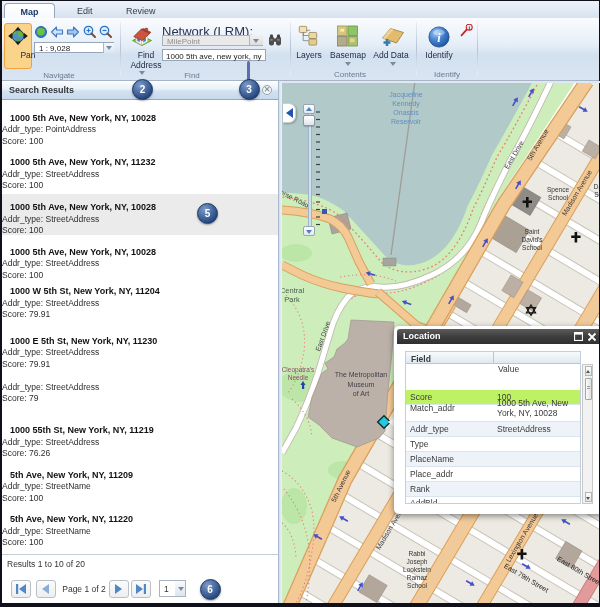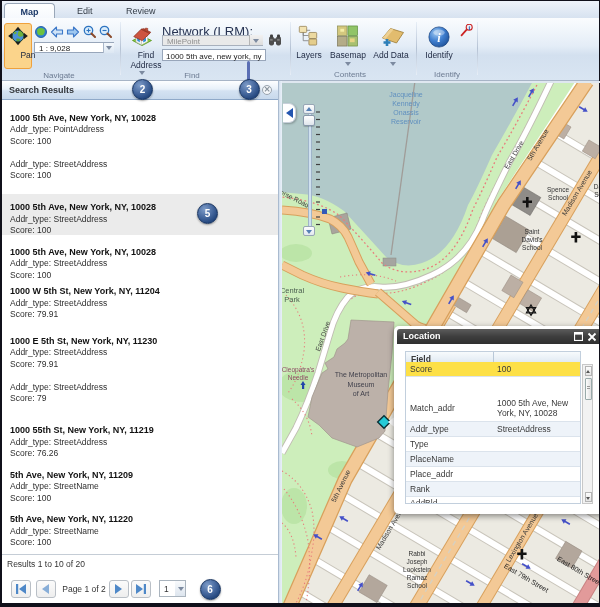--- a/index.html
+++ b/index.html
@@ -22,21 +22,21 @@
 .combo{position:absolute;background:#fff;border:1px solid #98a6ba;font-size:8px;color:#222}
 .car{position:absolute;width:0;height:0;border-left:3px solid transparent;border-right:3px solid transparent;border-top:4px solid #7c8aa0}
 .btext{position:absolute;font-size:8.5px;color:#1d2740;text-align:center;line-height:9.5px}
 
 .panel{left:2px;top:81px;width:276px;height:522px;background:#fff}
 .pborder{left:278px;top:81px;width:4px;height:522px;background:linear-gradient(90deg,#93a7c0,#dbe6f2 40%,#e9f0f8)}
 .phead{position:absolute;left:0;top:0;width:100%;height:19px;background:linear-gradient(#fdfeff,#e8f0f9 45%,#d4e2f2 55%,#c8d9ec);border-bottom:1px solid #8fa9c9;font-size:9px;font-weight:bold;color:#33373c;padding:4px 0 0 7px}
 .closep{position:absolute;right:6px;top:4px;width:10px;height:10px;border:1px solid #9aa4ae;border-radius:50%;color:#8a949e;font-size:8px;line-height:8px;text-align:center;background:#f4f7fa}
 .item{position:absolute;left:0;width:100%}
 .iA{font-size:9px;font-weight:bold;color:#111;padding-left:8px;letter-spacing:0px}
-.iB{font-size:8.5px;color:#2e2e2e;padding-left:8px;margin-top:1.5px}
+.iB{font-size:8.5px;color:#2e2e2e;padding-left:0;margin-top:1.5px}
 .hl{position:absolute;left:0;width:276px;height:41px;background:#ebebeb}
 .pfoot{position:absolute;left:0;top:473px;width:100%;height:49px;border-top:1px solid #c5cdd6}
 .pgbtn{position:absolute;top:0;width:20px;height:18px;background:linear-gradient(#fbfbfb,#eee);border:1px solid #b9bfc6;border-radius:3px}
 
 .callout{position:absolute;width:21px;height:21px;border-radius:50%;background:radial-gradient(circle at 35% 28%,#7e9cc8,#46689e 45%,#24477e 75%,#1b3b6e);border:1px solid #17335f;box-shadow:0 1px 2px rgba(0,0,0,.35);color:#fff;font-size:10px;font-weight:bold;text-align:center;line-height:20px}
 
 .mapbox{left:282px;top:81px;width:318px;height:522px;background:#b1c9c9;overflow:hidden}
 
 .popup{left:394px;top:326px;width:210px;height:188px;background:#fff;border-radius:5px 0 0 5px;box-shadow:0 2px 6px rgba(0,0,0,.45)}
 .ptitle{position:absolute;left:3px;top:3px;width:203px;height:15px;background:linear-gradient(#5c5c5c,#3e3e3e 50%,#2f2f2f);border-radius:3px 0 0 0;color:#fff;font-size:9px;font-weight:bold;padding:2px 0 0 6px}
@@ -174,20 +174,21 @@
 
   <div class="abs panel" id="panel">
     <div class="hl" style="top:113px"></div>
     <div class="phead">Search Results<span class="closep">✕</span></div>
     <div class="item" style="top:31.8px">
         <div class="iA">1000 5th Ave, New York, NY, 10028</div>
         <div class="iB">Addr_type: PointAddress</div>
         <div class="iB">Score: 100</div>
       </div>
     <div class="item" style="top:76.4px">
+        <div class="iA">1000 5th Ave, New York, NY, 11232</div>
         <div class="iB">Addr_type: StreetAddress</div>
         <div class="iB">Score: 100</div>
       </div>
     <div class="item" style="top:121px">
         <div class="iA">1000 5th Ave, New York, NY, 10028</div>
         <div class="iB">Addr_type: StreetAddress</div>
         <div class="iB">Score: 100</div>
       </div>
     <div class="item" style="top:165.6px">
         <div class="iA">1000 5th Ave, New York, NY, 10028</div>
@@ -466,21 +467,21 @@
         <line x1="0.5" y1="1.8" x2="8.5" y2="1.8" stroke="#fff" stroke-width="1.6"></line>
       </svg>
     <svg class="abs" style="left:193px;top:5.5px" width="10" height="10" viewBox="0 0 10 10">
         <path d="M1.5,1.5 L8.5,8.5 M8.5,1.5 L1.5,8.5" stroke="#fff" stroke-width="1.8"></path>
       </svg>
     <div class="abs" style="left:11px;top:25px;width:176px;height:13px;background:linear-gradient(#f7fafc,#dfe9f2);border:1px solid #b9c8d8">
       <div class="abs" style="left:5px;top:2px;font-size:8.5px;font-weight:bold;color:#3a3a3a">Field</div>
       <div class="abs" style="left:92px;top:12px;font-size:8.5px;font-weight:normal;color:#3a3a3a">Value</div>
       <div class="abs" style="left:86.5px;top:0;width:1px;height:12px;background:#b9c8d8"></div>
     </div>
-    <div class="prow" style="top:36px;height:15px;background:#fde047">
+    <div class="prow" style="top:64px;height:15px;background:#bef264">
         <span class="pf">Score</span>
         <span class="pv">100</span>
       </div>
     <div class="prow" style="top:68px;height:28px">
         <span class="pf">Match_addr</span>
         <span class="pv">1000 5th Ave, New York, NY, 10028</span>
       </div>
     <div class="prow" style="top:111px;height:15px">
         <span class="pf">Type</span>
       </div>

